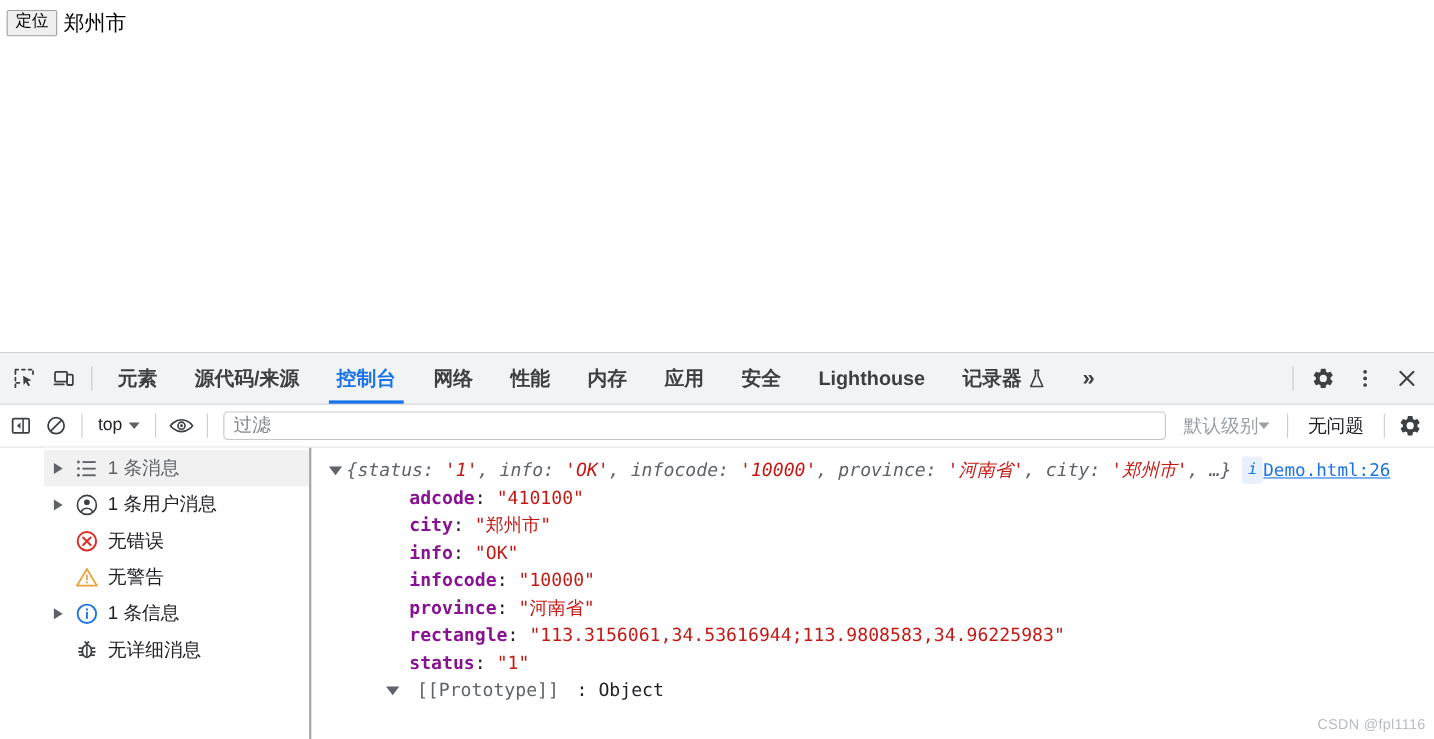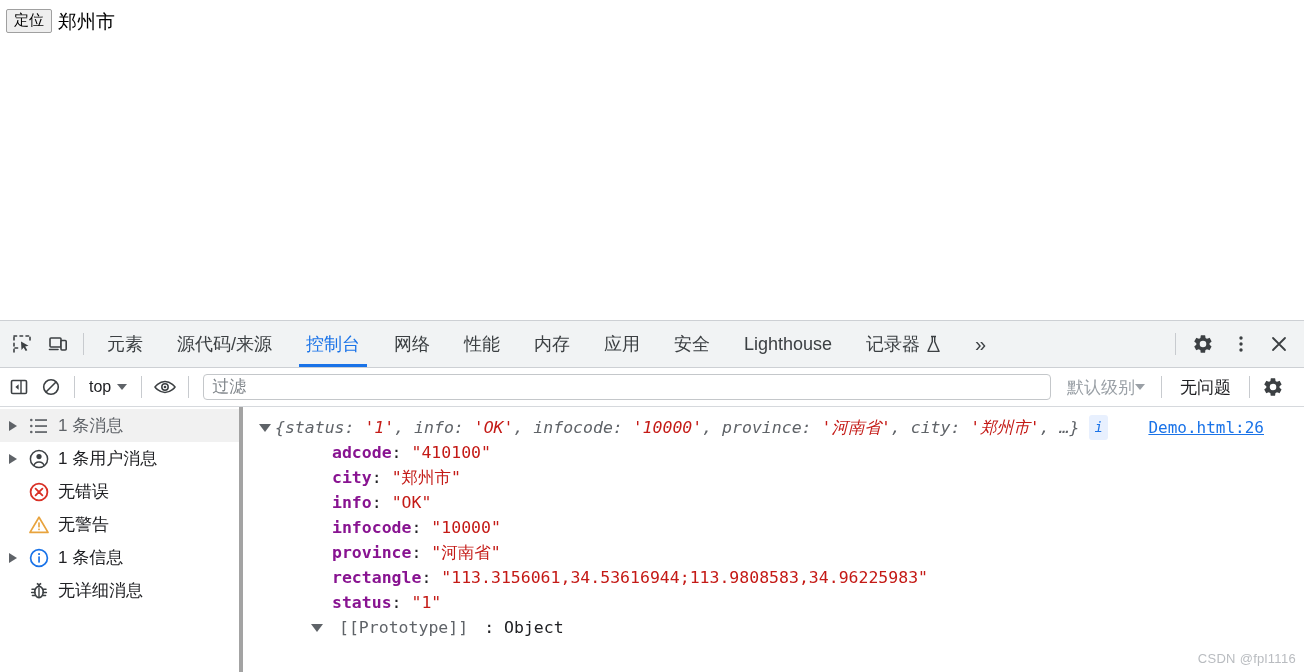--- a/index.html
+++ b/index.html
@@ -54,20 +54,21 @@
     min-height: 0;
   }
 
   
   .tabbar {
     display: flex; align-items: stretch;
     height: 46px;
     background: #f1f3f4;
     border-bottom: 1px solid #cdd0d4;
     flex: 0 0 46px;
+    font-weight: bold;
   }
   .tabbar-left {
     display: flex; align-items: center;
     padding-left: 5px; gap: 2px;
   }
   .tool-btn {
     width: 34px; height: 34px;
     display: flex; align-items: center; justify-content: center;
     border-radius: 3px;
     cursor: pointer;
@@ -109,21 +110,21 @@
     padding-right: 8px; gap: 4px;
   }
 
   
   .console-toolbar {
     display: flex; align-items: center;
     height: 38px;
     flex: 0 0 38px;
     background: #ffffff;
     border-bottom: 1px solid #d6d9dd;
-    padding: 0 16px 0 4px;
+    padding: 0 7px 0 4px;
     gap: 2px;
   }
   .ct-btn {
     width: 30px; height: 28px;
     display: flex; align-items: center; justify-content: center;
     color: #3c4043; cursor: pointer; border-radius: 3px;
   }
   .ctx-select {
     display: flex; align-items: center; gap: 6px;
     font-size: 16px; color: #202124;
@@ -166,24 +167,25 @@
   
   .console-body {
     flex: 1;
     display: flex;
     min-height: 0;
     background: #fff;
   }
   .sidebar {
     width: 243px;
     flex: 0 0 243px;
-    border-right: 4px solid #a3a3a3;
+    border-right: 2px solid #a3a3a3;
     padding-top: 2px;
     box-sizing: border-box;
     background: #fff;
+    margin-left: 40px;
   }
   .side-row {
     display: flex; align-items: center;
     height: 33px;
     padding-left: 6px;
     gap: 6px;
     font-size: 17px;
     color: #202124;
     cursor: pointer;
     white-space: nowrap;

